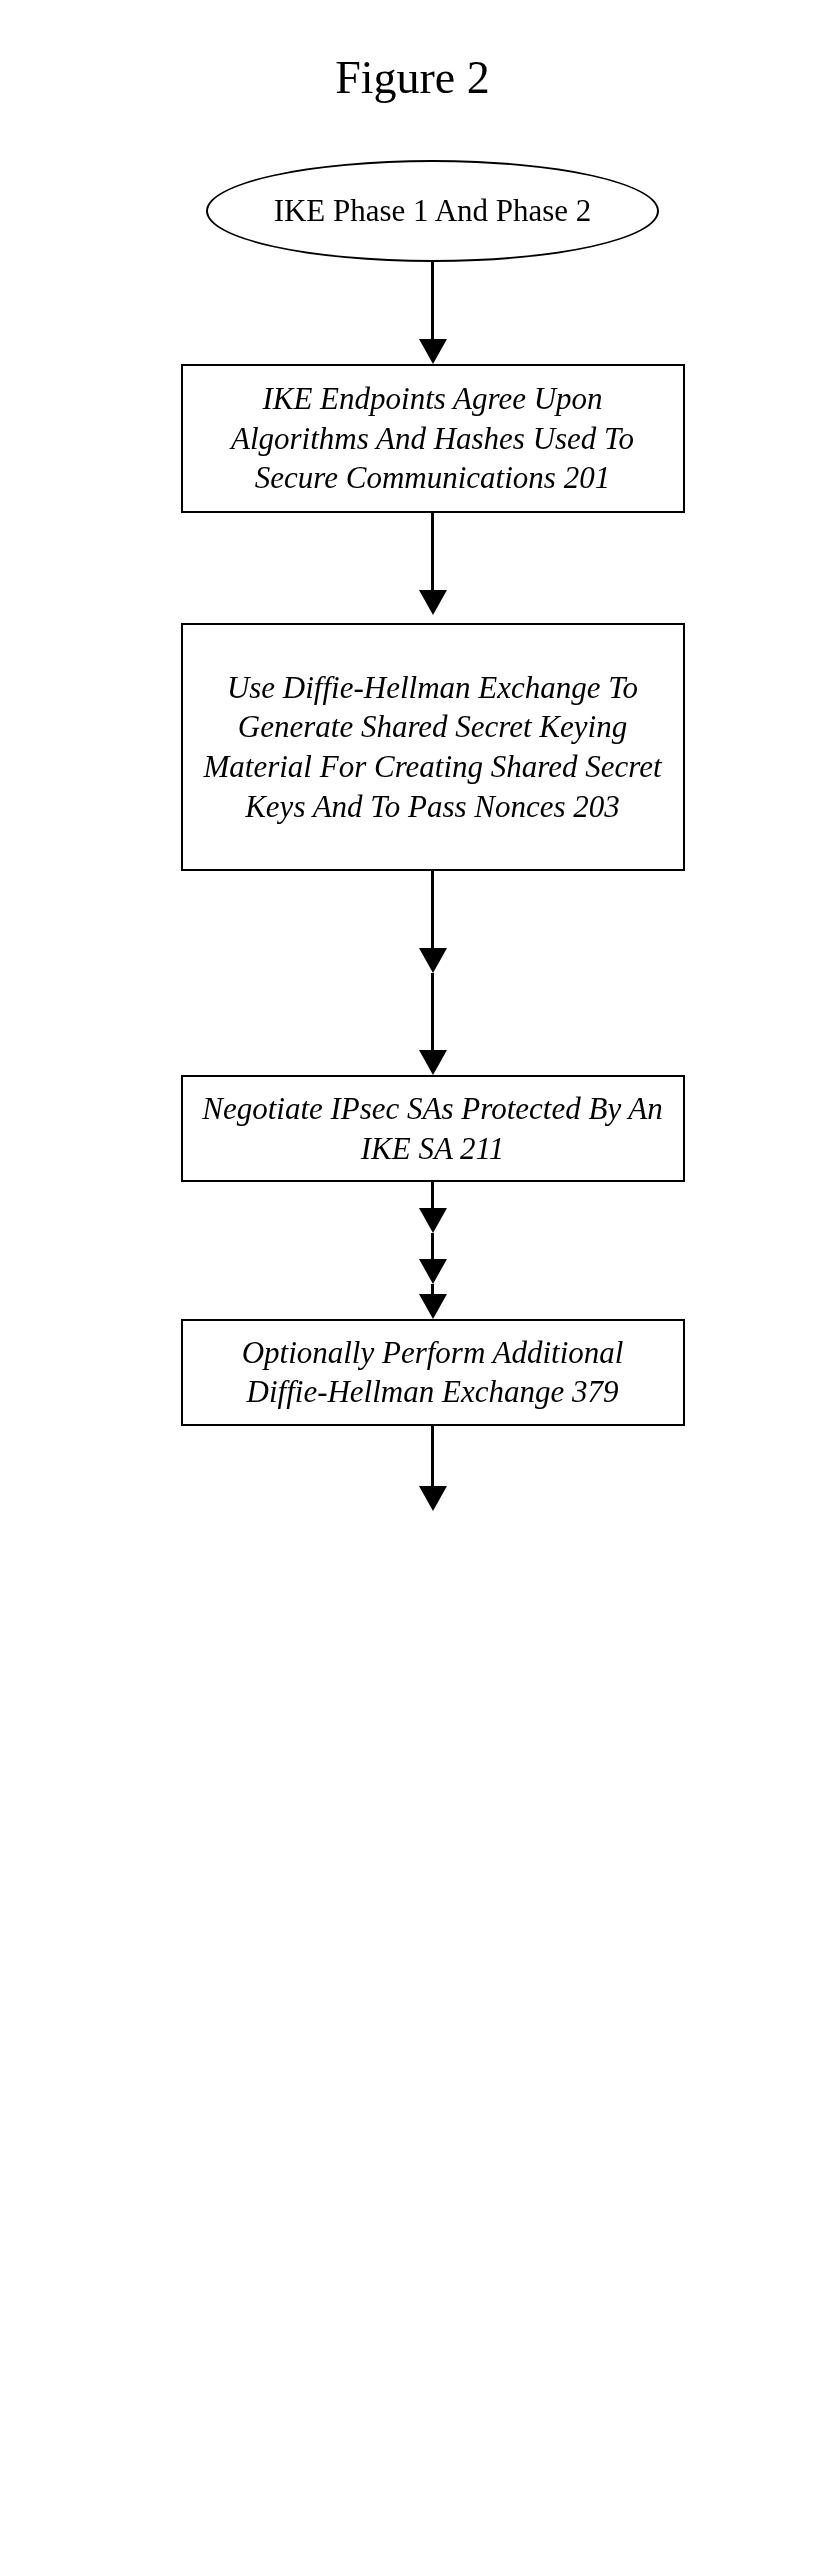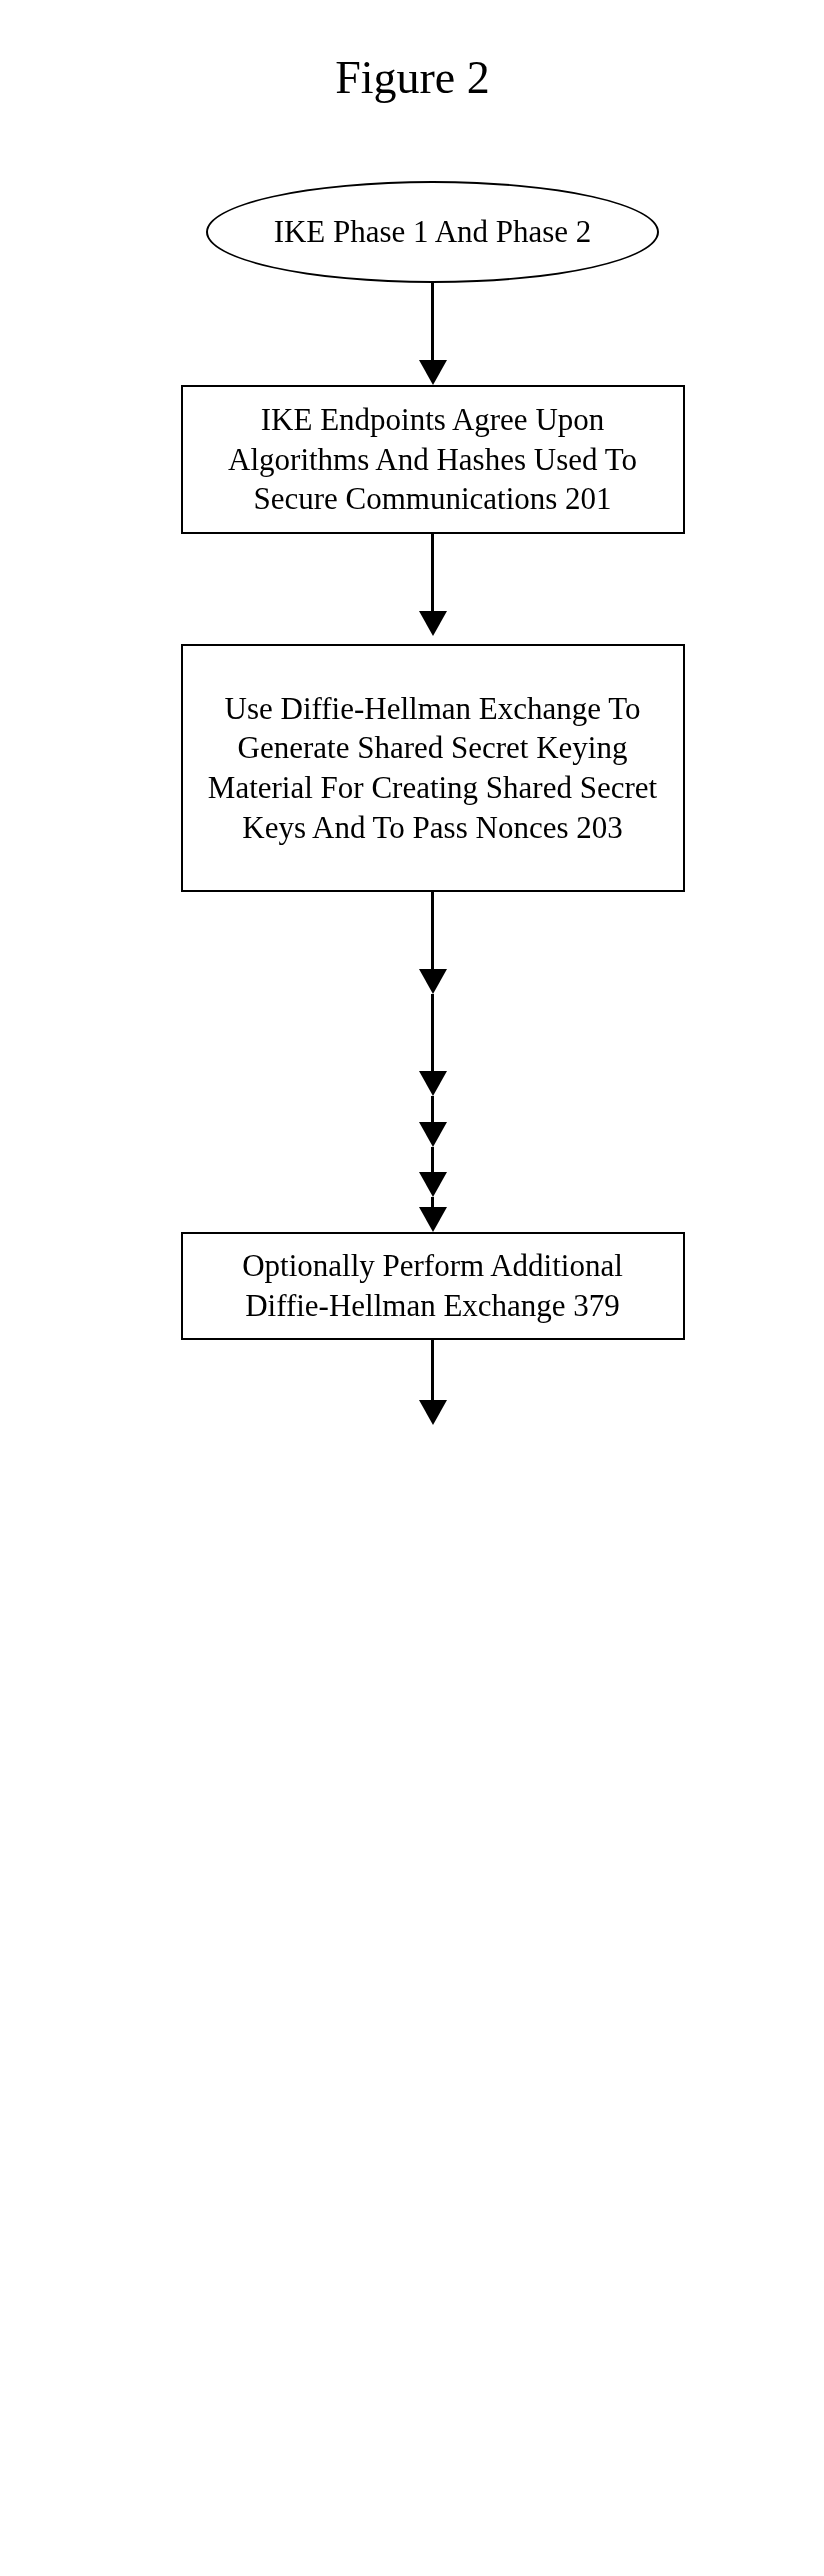--- a/index.html
+++ b/index.html
@@ -13,21 +13,21 @@
     width: 825px;
     height: 2576px;
     position: relative;
     box-sizing: border-box;
     padding-top: 51px;
   }
   .fig-title {
     text-align: center;
     font-size: 46px;
     font-weight: normal;
-    margin-bottom: 77px;
+    margin-bottom: 56px;
   }
   .flow {
     display: flex;
     flex-direction: column;
     align-items: center;
     padding-left: 40px;
   }
   .node {
     box-sizing: border-box;
     text-align: center;
@@ -48,20 +48,21 @@
   }
   .terminator-end {
     width: 154px;
     height: 137px;
     border: 2.6px solid #000;
     border-radius: 50%;
   }
   .process {
     border: 2.6px solid #000;
     width: 504px;
+    font-style: italic;
   }
   .process.h3 { min-height: 149px; }
   .process.h5 { min-height: 248px; margin-top: 8px; }
   .process.h2 { min-height: 102px; }
   .arrow {
     display: flex;
     flex-direction: column;
     align-items: center;
   }
   .arrow .shaft {
@@ -115,20 +116,23 @@
       <div class="shaft"></div>
       <div class="head"></div>
     </div>
 
 
     <div class="arrow long">
       <div class="shaft"></div>
       <div class="head"></div>
     </div>
 
+    <div class="node process h2">
+      <span>Negotiate IPsec SAs Protected By An IKE SA 211</span>
+    </div>
 
     <div class="arrow short">
       <div class="shaft"></div>
       <div class="head"></div>
     </div>
 
 
     <div class="arrow short">
       <div class="shaft"></div>
       <div class="head"></div>

